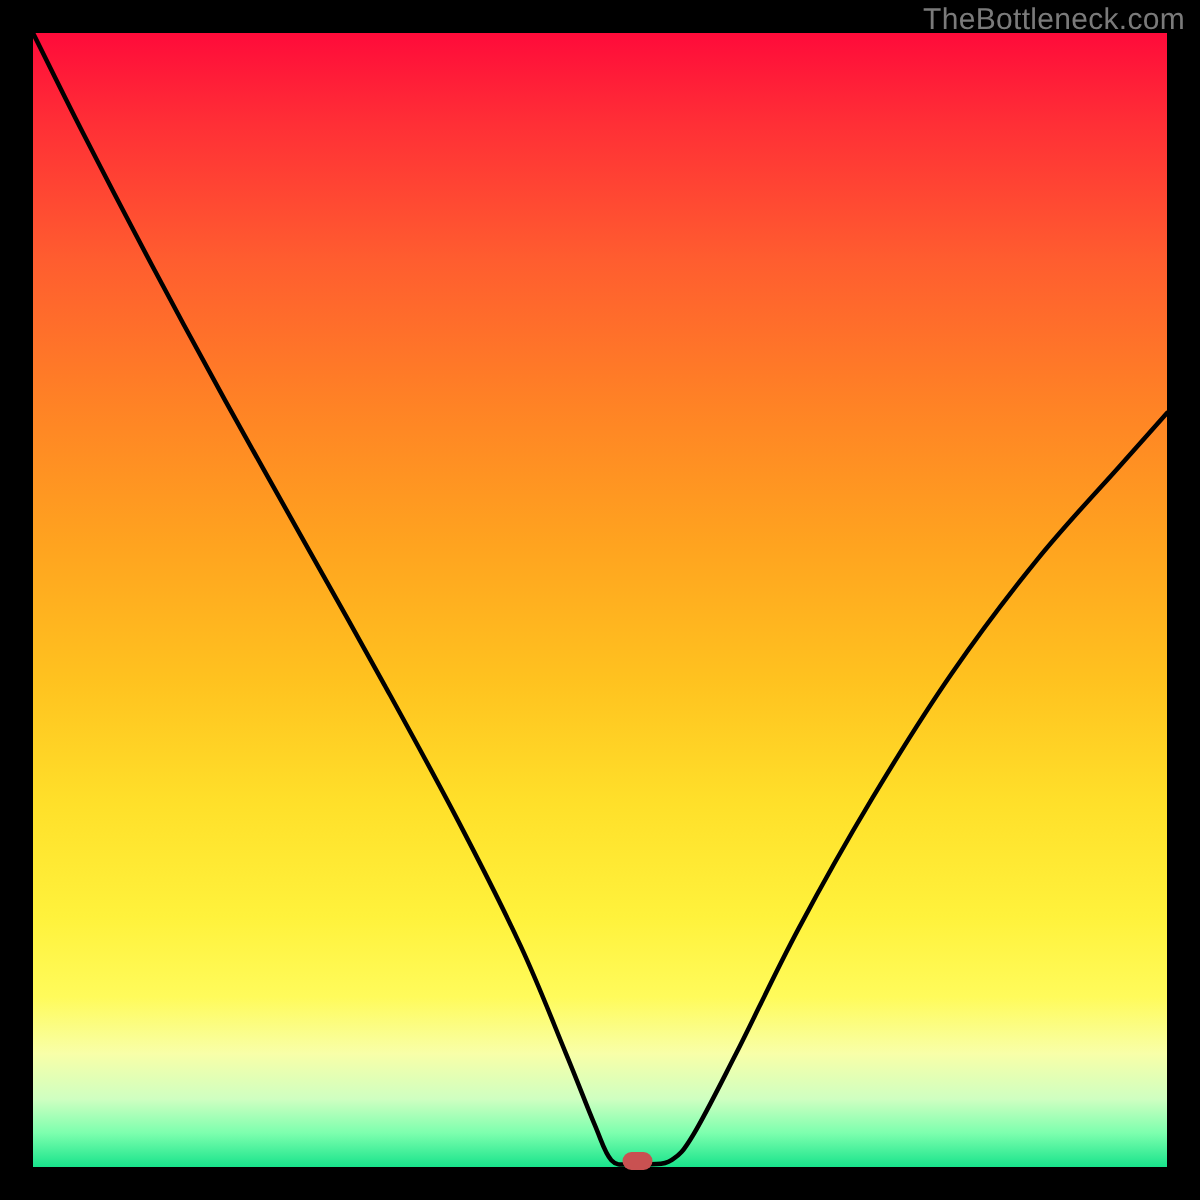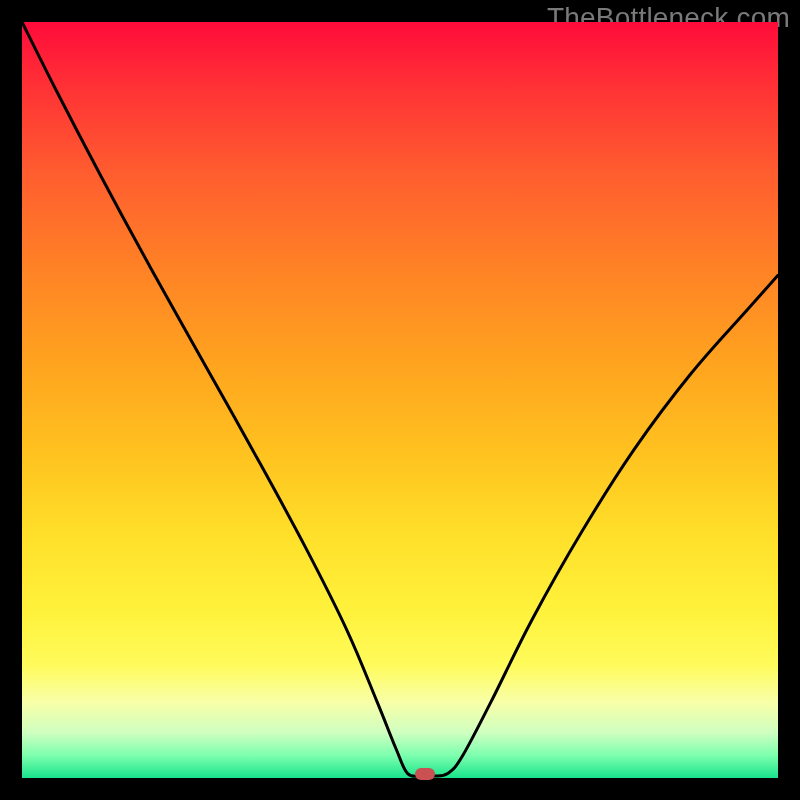--- a/index.html
+++ b/index.html
@@ -40,21 +40,21 @@
       #cfffc1 94%,
       #7dffae 97%,
       #18e38b 100%
     );
   }
   .watermark {
     position: absolute;
     top: 2px;
     right: 10px;
     color: #7a7a7a;
-    font-size: 28px;
+    font-size: 20px;
     font-weight: 500;
     letter-spacing: 0.2px;
     user-select: none;
   }
   svg.curve {
     position: absolute;
     left: 0;
     top: 0;
     width: 756px;
     height: 756px;

